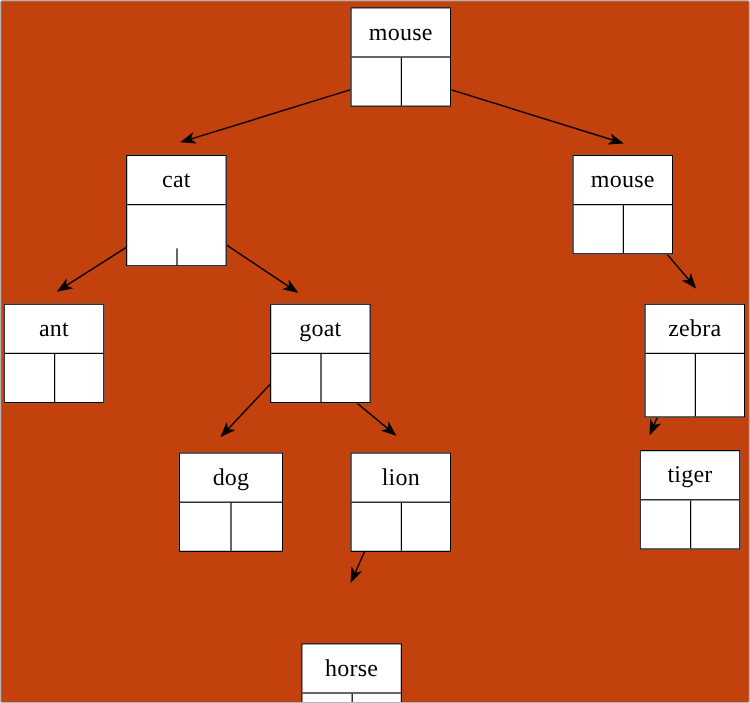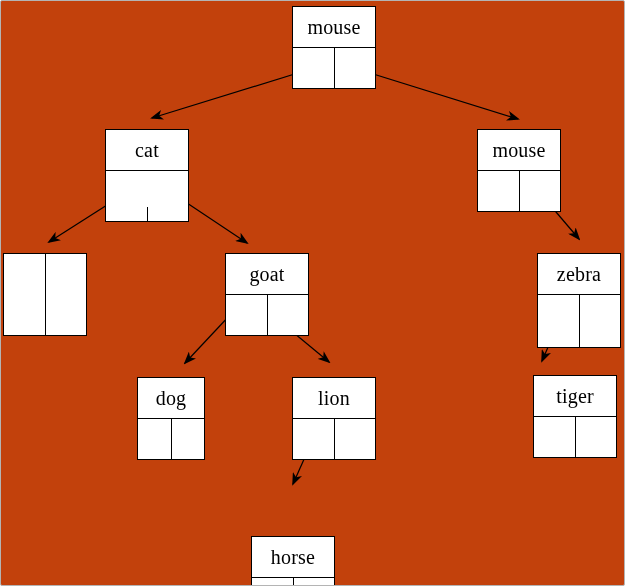--- a/index.html
+++ b/index.html
@@ -94,40 +94,41 @@
         </div>
       </div>
       <div class="node" style="left: 476px; top: 128px; width: 84px; height: 83px;">
         <div class="node-label" style="height: 40px; border-bottom-color: rgb(0, 0, 0);">mouse</div>
         <div class="node-cells">
           <div class="cell"></div>
           <div class="cell cell-right"></div>
         </div>
       </div>
       <div class="node" style="left: 2px; top: 252px; width: 84px; height: 83px;">
+        <div class="node-label" style="height: 40px; border-bottom-color: rgb(0, 0, 0);">ant</div>
         <div class="node-cells">
           <div class="cell"></div>
           <div class="cell cell-right"></div>
         </div>
       </div>
       <div class="node" style="left: 224px; top: 252px; width: 84px; height: 83px;">
         <div class="node-label" style="height: 40px; border-bottom-color: rgb(0, 0, 0);">goat</div>
         <div class="node-cells">
           <div class="cell"></div>
           <div class="cell cell-right"></div>
         </div>
       </div>
       <div class="node" style="left: 536px; top: 252px; width: 84px; height: 95px;">
         <div class="node-label" style="height: 40px; border-bottom-color: rgb(0, 0, 0);">zebra</div>
         <div class="node-cells">
           <div class="cell"></div>
           <div class="cell cell-right"></div>
         </div>
       </div>
-      <div class="node" style="left: 136px; top: 376px; width: 68px; height: 83px;">
+      <div class="node" style="left: 148px; top: 376px; width: 87px; height: 83px;">
         <div class="node-label" style="height: 40px; border-bottom-color: rgb(0, 0, 0);">dog</div>
         <div class="node-cells">
           <div class="cell"></div>
           <div class="cell cell-right"></div>
         </div>
       </div>
       <div class="node" style="left: 291px; top: 376px; width: 84px; height: 83px;">
         <div class="node-label" style="height: 40px; border-bottom-color: rgb(0, 0, 0);">lion</div>
         <div class="node-cells">
           <div class="cell"></div>

